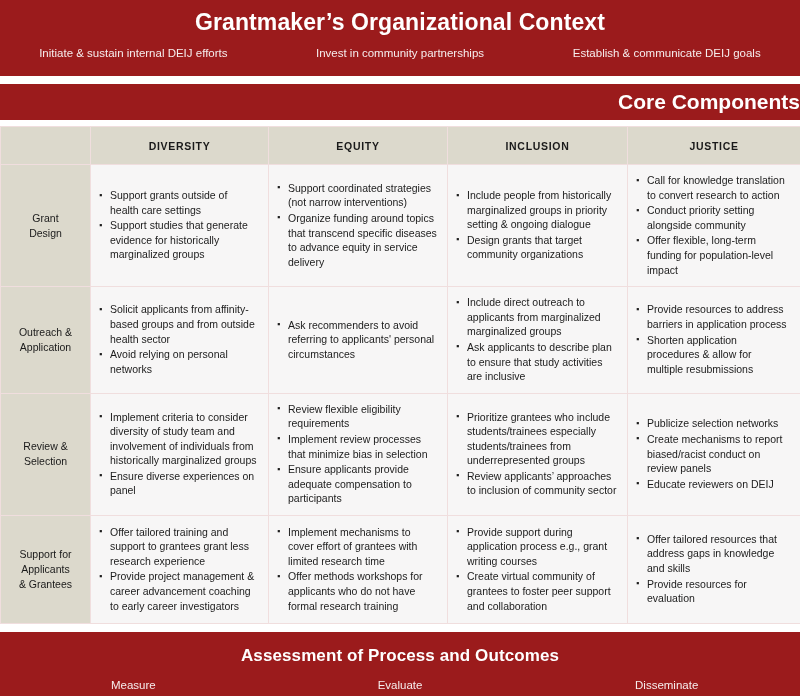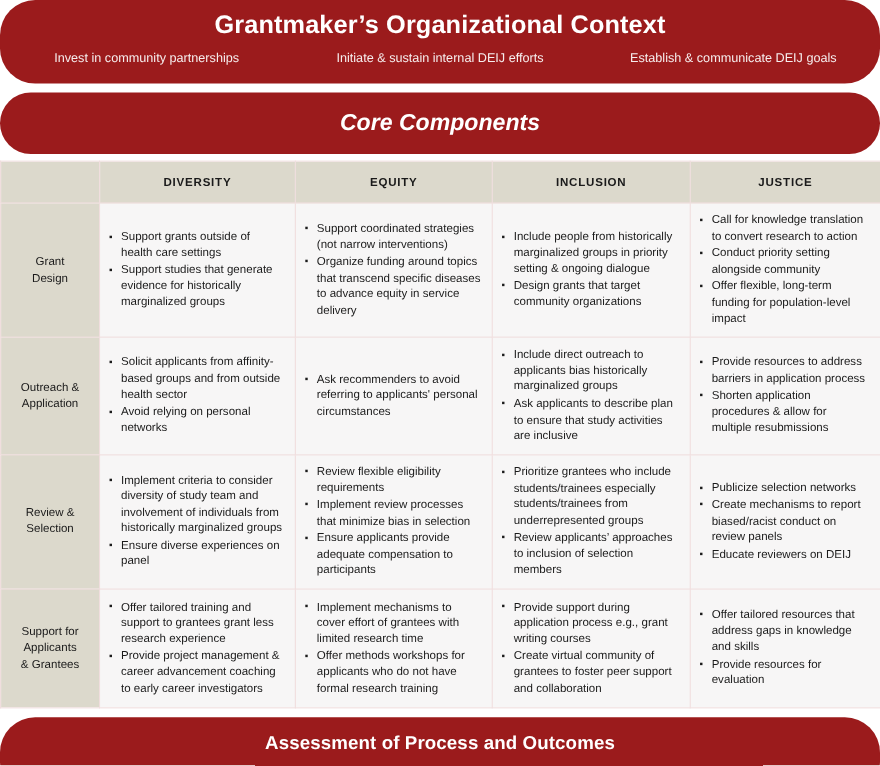--- a/index.html
+++ b/index.html
@@ -17,21 +17,20 @@
     background: #ffffff;
     position: relative;
     overflow: hidden;
   }
 
   
   .banner {
     background: #9b1b1c;
     color: #ffffff;
     width: 100%;
-    border-radius: 32px;
   }
 
   .banner-top {
     height: 76px;
     padding-top: 7px;
   }
 
   .banner-title {
     text-align: center;
     font-size: 23px;
@@ -48,26 +47,25 @@
 
   .banner-sub {
     flex: 1 1 0;
     text-align: center;
     font-size: 11.5px;
     line-height: 15px;
     color: #f6eded;
   }
 
   .banner-core {
-    height: 56px;
+    height: 36px;
     margin-top: 8px;
     display: flex;
     align-items: center;
-    justify-content: center;
-    font-style: italic;
+    justify-content: flex-end;
   }
 
   .banner-core-title {
     font-size: 21px;
     font-weight: bold;
     color: #ffffff;
     line-height: 26px;
   }
 
   .banner-bottom {
@@ -158,22 +156,22 @@
   tr.r3 td { height: 108px; }
 </style>
 </head>
 <body>
 
 <div class="page">
 
   <div class="banner banner-top">
     <div class="banner-title">Grantmaker’s Organizational Context</div>
     <div class="banner-sub-row">
+      <div class="banner-sub">Initiate &amp; sustain internal DEIJ efforts</div>
       <div class="banner-sub">Invest in community partnerships</div>
-      <div class="banner-sub">Initiate &amp; sustain internal DEIJ efforts</div>
       <div class="banner-sub">Establish &amp; communicate DEIJ goals</div>
     </div>
   </div>
 
   <div class="banner banner-core">
     <div class="banner-core-title">Core Components</div>
   </div>
 
   <table class="matrix">
     <colgroup>
@@ -229,21 +227,21 @@
               <li>Avoid relying on personal networks</li>
             </ul>
           </td>
           <td class="cell">
             <ul>
               <li>Ask recommenders to avoid referring to applicants' personal circumstances</li>
             </ul>
           </td>
           <td class="cell">
             <ul>
-              <li>Include direct outreach to applicants bias historically marginalized groups</li>
+              <li>Include direct outreach to applicants from marginalized marginalized groups</li>
               <li>Ask applicants to describe plan to ensure that study activities are inclusive</li>
             </ul>
           </td>
           <td class="cell">
             <ul>
               <li>Provide resources to address barriers in application process</li>
               <li>Shorten application procedures &amp; allow for multiple resubmissions</li>
             </ul>
           </td>
         </tr>
@@ -258,21 +256,21 @@
           <td class="cell">
             <ul>
               <li>Review flexible eligibility requirements</li>
               <li>Implement review processes that minimize bias in selection</li>
               <li>Ensure applicants provide adequate compensation to participants</li>
             </ul>
           </td>
           <td class="cell">
             <ul>
               <li>Prioritize grantees who include students/trainees especially students/trainees from underrepresented groups</li>
-              <li>Review applicants’ approaches to inclusion of selection members</li>
+              <li>Review applicants’ approaches to inclusion of community sector</li>
             </ul>
           </td>
           <td class="cell">
             <ul>
               <li>Publicize selection networks</li>
               <li>Create mechanisms to report biased/racist conduct on review panels</li>
               <li>Educate reviewers on DEIJ</li>
             </ul>
           </td>
         </tr>

